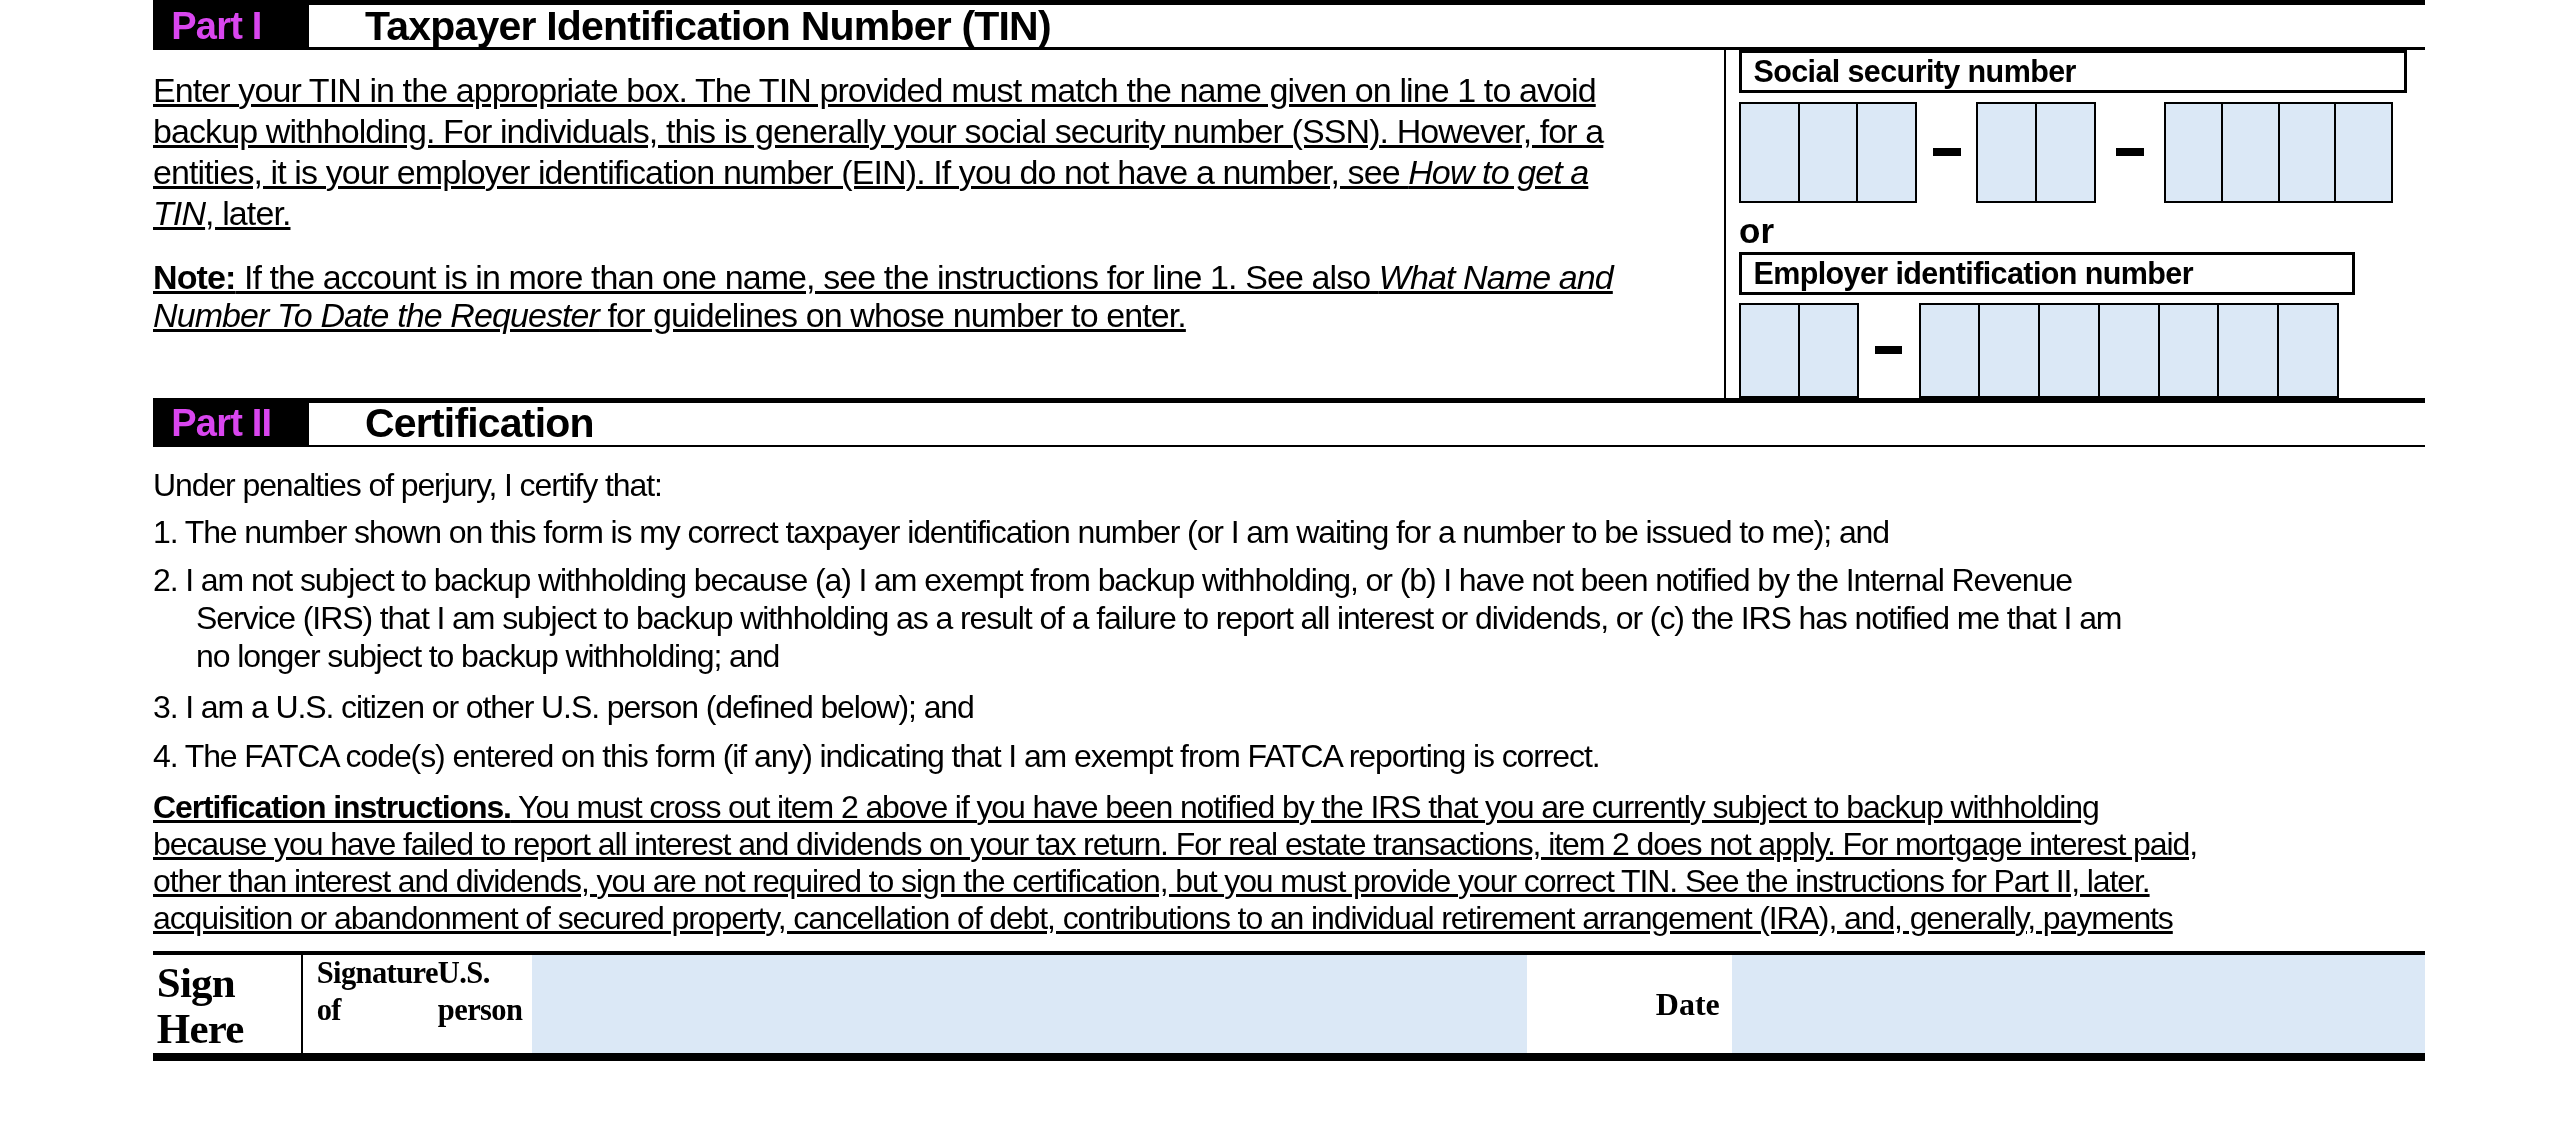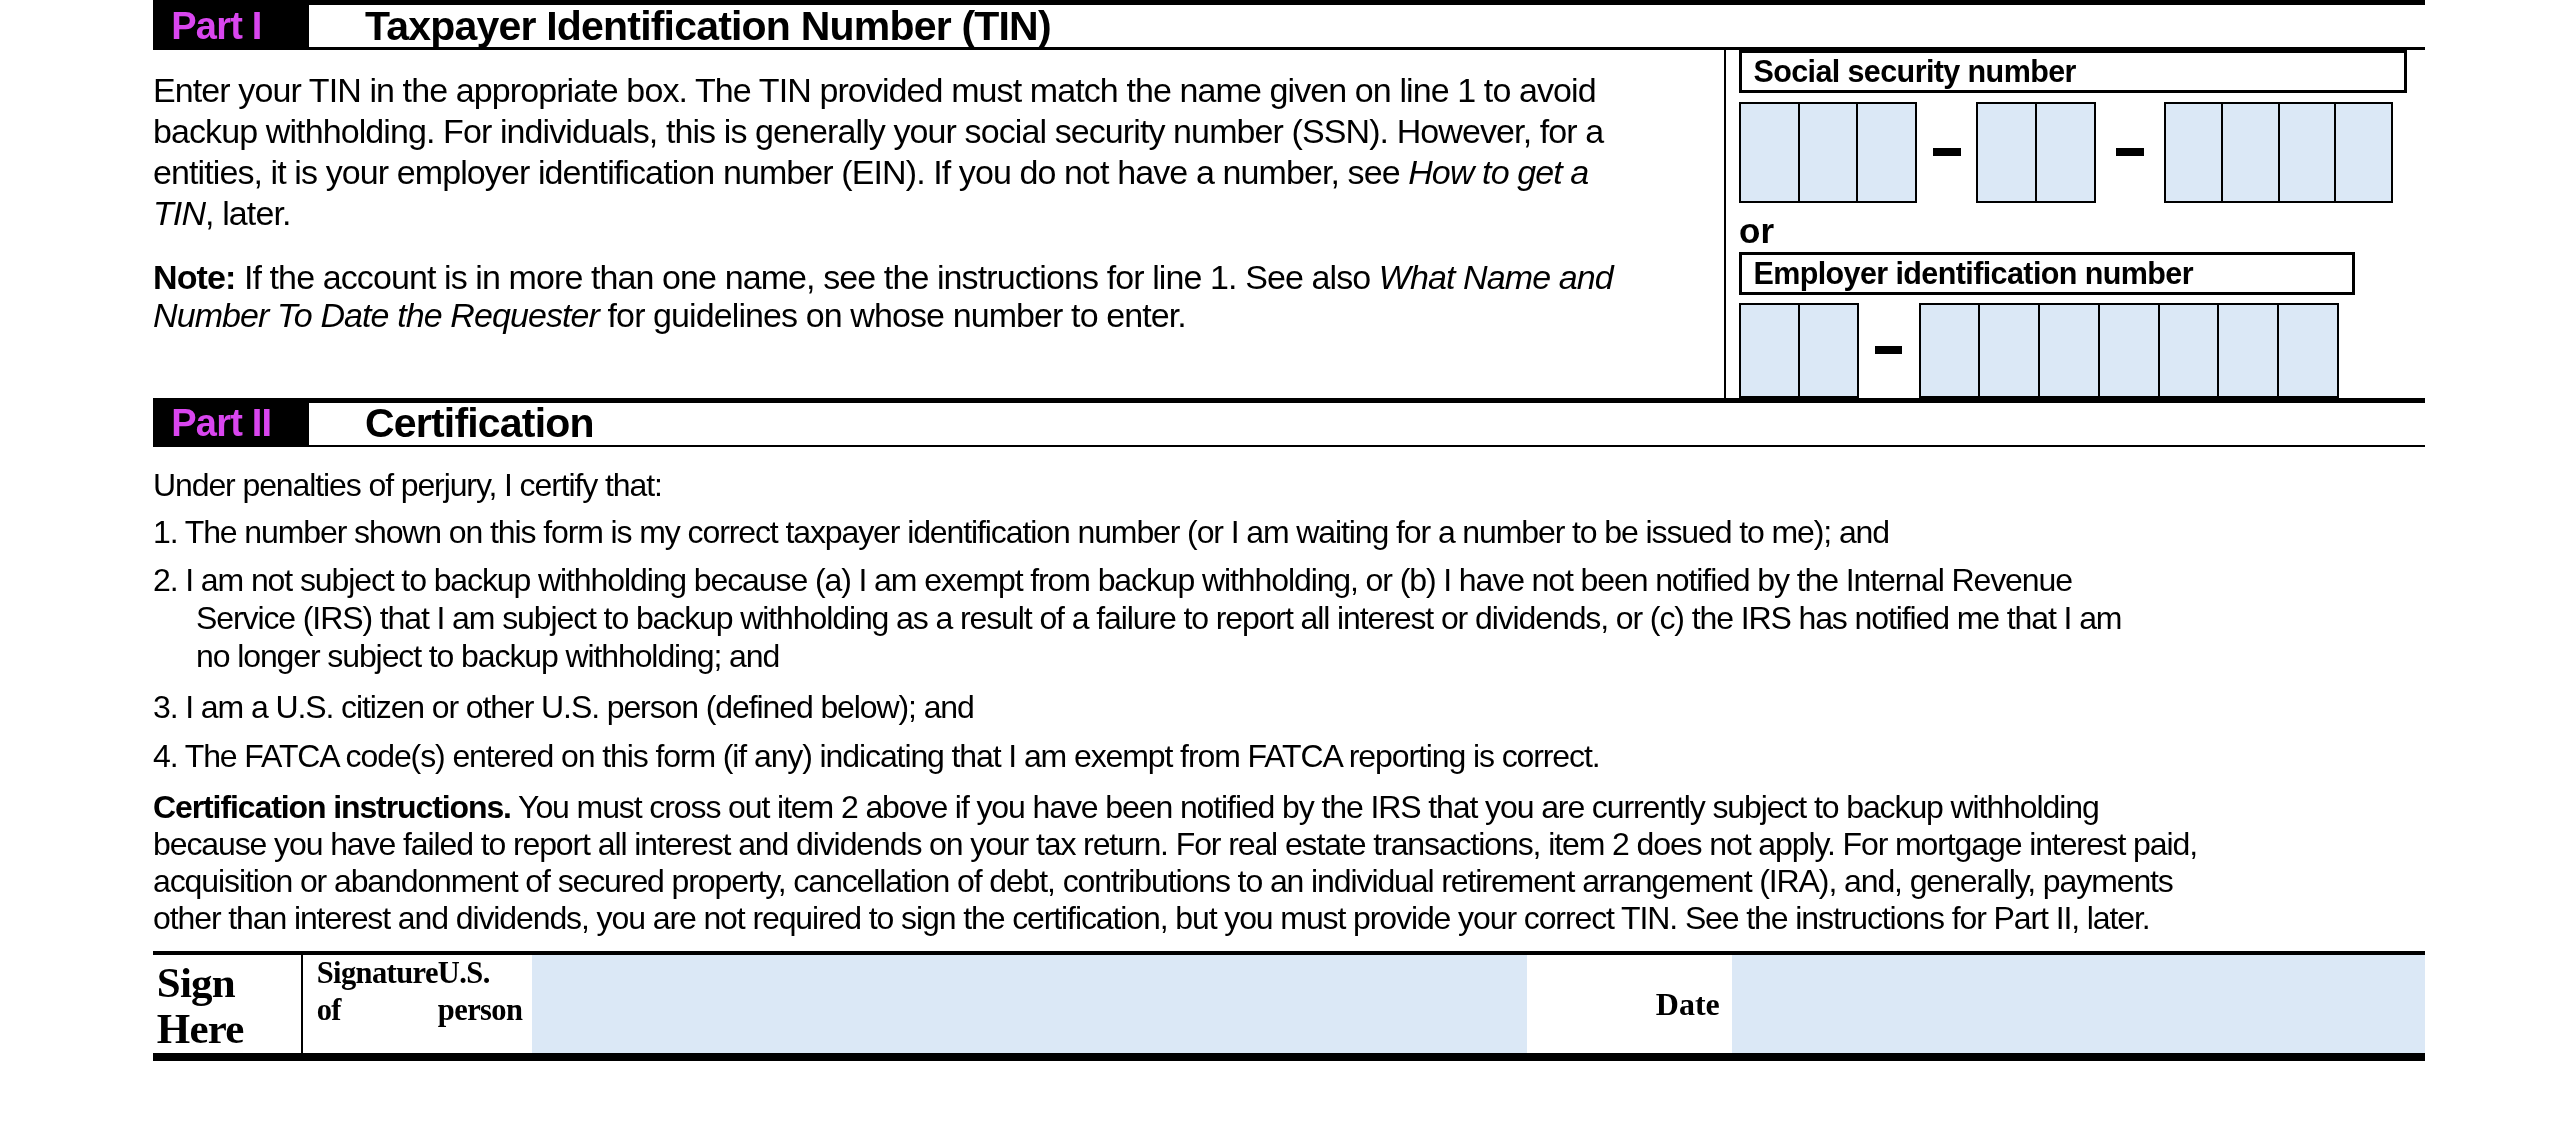--- a/index.html
+++ b/index.html
@@ -17,21 +17,21 @@
   .tab{width:156px;background:#000;color:#d946ef;display:flex;align-items:center;
        padding-left:18.3px;box-sizing:border-box;font-weight:bold;font-size:38px;letter-spacing:-0.8px;}
   .band-title{display:flex;align-items:center;margin-left:56px;font-weight:bold;
               font-size:41px;letter-spacing:-0.8px;}
 
   
   .p1body{position:relative;height:348px;}
   .p1left{width:1591px;padding-top:20px;box-sizing:border-box;
           font-size:34px;line-height:41px;letter-spacing:-0.9px;}
   .p1left .note{margin-top:24.4px;line-height:38px;}
-  .line{white-space:nowrap;}
+  .line{white-space:nowrap;text-decoration:underline;}
   .bd{font-weight:bold;}
   .it{font-style:italic;}
 
   
   .rightcol{position:absolute;top:0;right:18px;bottom:0;width:681px;border-left:2.3px solid #000;}
   .fieldlabel{position:absolute;left:13px;height:43px;box-sizing:border-box;border:3.1px solid #000;
               background:#fff;display:flex;align-items:center;padding-left:11.4px;
               font-weight:bold;font-size:30.5px;letter-spacing:-0.6px;white-space:nowrap;}
   .ssn-label{top:0.8px;width:668px;}
   .ein-label{top:202px;width:616px;}
@@ -142,22 +142,22 @@
       <div class="p2intro">Under penalties of perjury, I certify that:</div>
       <div id="items">
           <div class="item" style="margin-top: 9.2px;"><span class="bd-none">1.</span><span> The number shown on this form is my correct taxpayer identification number (or I am waiting for a number to be issued to me); and</span></div>
           <div class="item" style="margin-top: 9.2px;"><span class="bd-none">2.</span><span> I am not subject to backup withholding because (a) I am exempt from backup withholding, or (b) I have not been notified by the Internal Revenue</span><br><span>Service (IRS) that I am subject to backup withholding as a result of a failure to report all interest or dividends, or (c) the IRS has notified me that I am</span><br><span>no longer subject to backup withholding; and</span></div>
           <div class="item" style="margin-top: 13.7px;"><span class="bd-none">3.</span><span> I am a U.S. citizen or other U.S. person (defined below); and</span></div>
           <div class="item" style="margin-top: 10.7px;"><span class="bd-none">4.</span><span> The FATCA code(s) entered on this form (if any) indicating that I am exempt from FATCA reporting is correct.</span></div>
         </div>
       <div class="certpara" style="margin-top:13.7px;">
           <div class="line"><span class="bd">Certification instructions.</span><span> You must cross out item 2 above if you have been notified by the IRS that you are currently subject to backup withholding</span></div>
           <div class="line"><span>because you have failed to report all interest and dividends on your tax return. For real estate transactions, item 2 does not apply. For mortgage interest paid,</span></div>
+          <div class="line"><span>other than interest and dividends, you are not required to sign the certification, but you must provide your correct TIN. See the instructions for Part II, later.</span></div>
           <div class="line"><span>acquisition or abandonment of secured property, cancellation of debt, contributions to an individual retirement arrangement (IRA), and, generally, payments</span></div>
-          <div class="line"><span>other than interest and dividends, you are not required to sign the certification, but you must provide your correct TIN. See the instructions for Part II, later.</span></div>
         </div>
     </div>
 
     <div class="signrow">
       <div class="signhere">
           <div>Sign</div>
           <div>Here</div>
         </div>
       <div class="siglabel">
           <div>Signature of</div>

